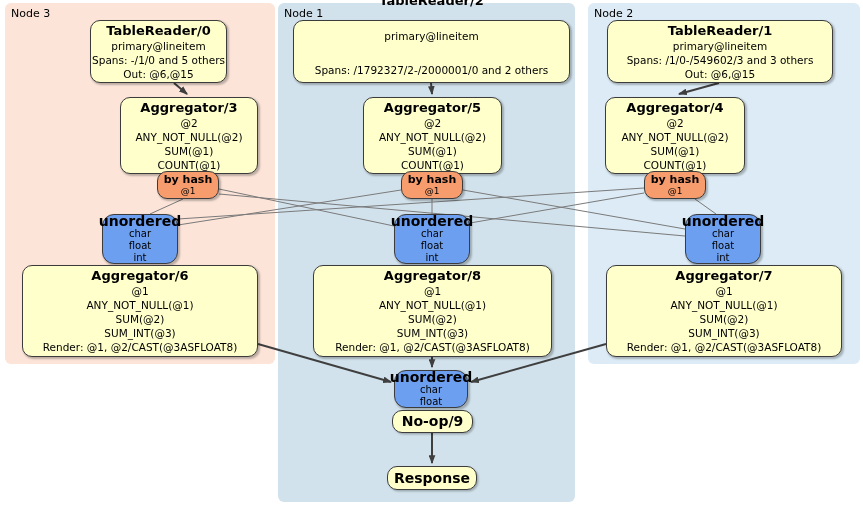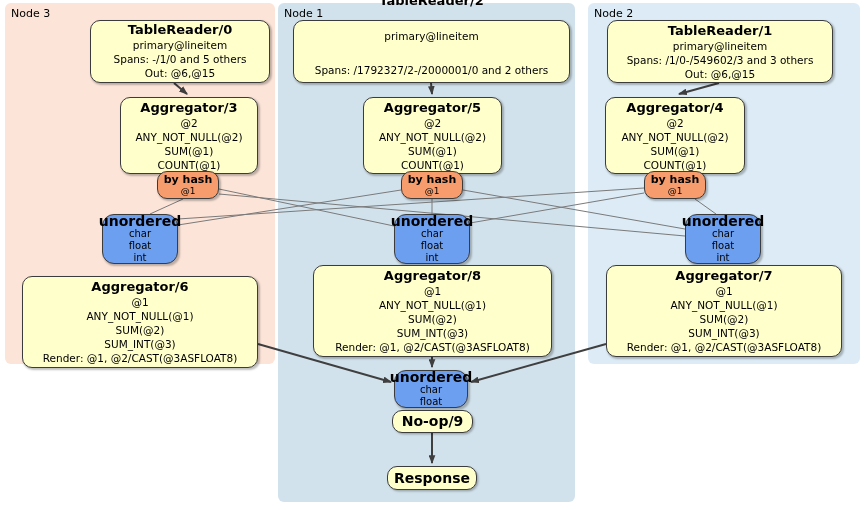--- a/index.html
+++ b/index.html
@@ -64,21 +64,21 @@
       <line x1="219" y1="189" x2="394" y2="226" class="edge-stream"></line>
       <line x1="219" y1="194" x2="685" y2="236" class="edge-stream"></line>
       <line x1="401" y1="190" x2="178" y2="225" class="edge-stream"></line>
       <line x1="432" y1="199" x2="432" y2="214" class="edge-stream"></line>
       <line x1="463" y1="190" x2="685" y2="229" class="edge-stream"></line>
       <line x1="644" y1="188" x2="178" y2="219" class="edge-stream"></line>
       <line x1="644" y1="193" x2="470" y2="223" class="edge-stream"></line>
       <line x1="695" y1="199" x2="716" y2="214" class="edge-stream"></line>
     </svg>
 
-  <div class="box op" style="left:90px;top:20px;width:180px;height:63px;justify-content:flex-end;">
+  <div class="box op" style="left:90px;top:20px;width:137px;height:63px;">
     <div class="title">TableReader/0</div>
     <div class="line">primary@lineitem</div>
     <div class="line">Spans: -/1/0 and 5 others</div>
     <div class="line">Out: @6,@15</div>
   </div>
   <div class="box op" style="left:293px;top:20px;width:277px;height:63px;gap:20px;">
     <div class="title">TableReader/2</div>
     <div class="line">primary@lineitem</div>
     <div class="line">Spans: /1792327/2-/2000001/0 and 2 others</div>
     <div class="line">Out: @6,@15</div>
@@ -137,21 +137,21 @@
     <div class="line">float</div>
     <div class="line">int</div>
   </div>
   <div class="box stream" style="left: 685px; top: 214px; width: 76px; height: 50px; background: rgb(108, 159, 240);">
     <div class="title">unordered</div>
     <div class="line">char</div>
     <div class="line">float</div>
     <div class="line">int</div>
   </div>
 
-  <div class="box op" style="left:22px;top:265px;width:236px;height:92px;margin-top:11px;">
+  <div class="box op" style="left:22px;top:265px;width:236px;height:92px;">
     <div class="title">Aggregator/6</div>
     <div class="line">@1</div>
     <div class="line">ANY_NOT_NULL(@1)</div>
     <div class="line">SUM(@2)</div>
     <div class="line">SUM_INT(@3)</div>
     <div class="line">Render: @1, @2/CAST(@3ASFLOAT8)</div>
   </div>
   <div class="box op" style="left:313px;top:265px;width:239px;height:92px;">
     <div class="title">Aggregator/8</div>
     <div class="line">@1</div>

